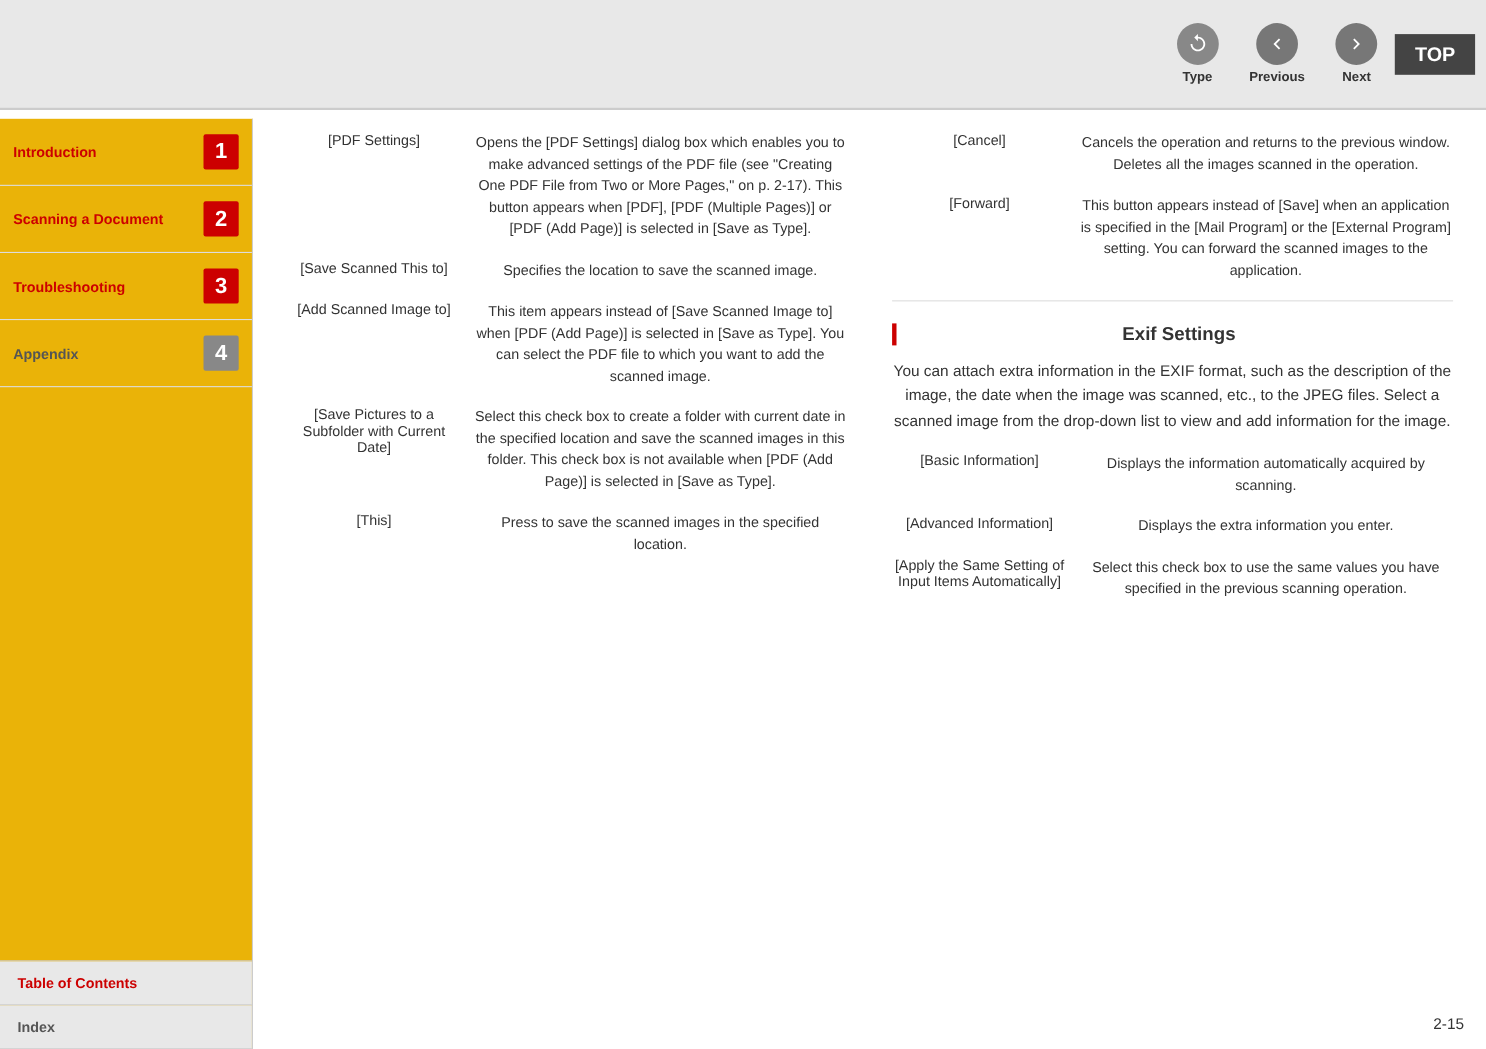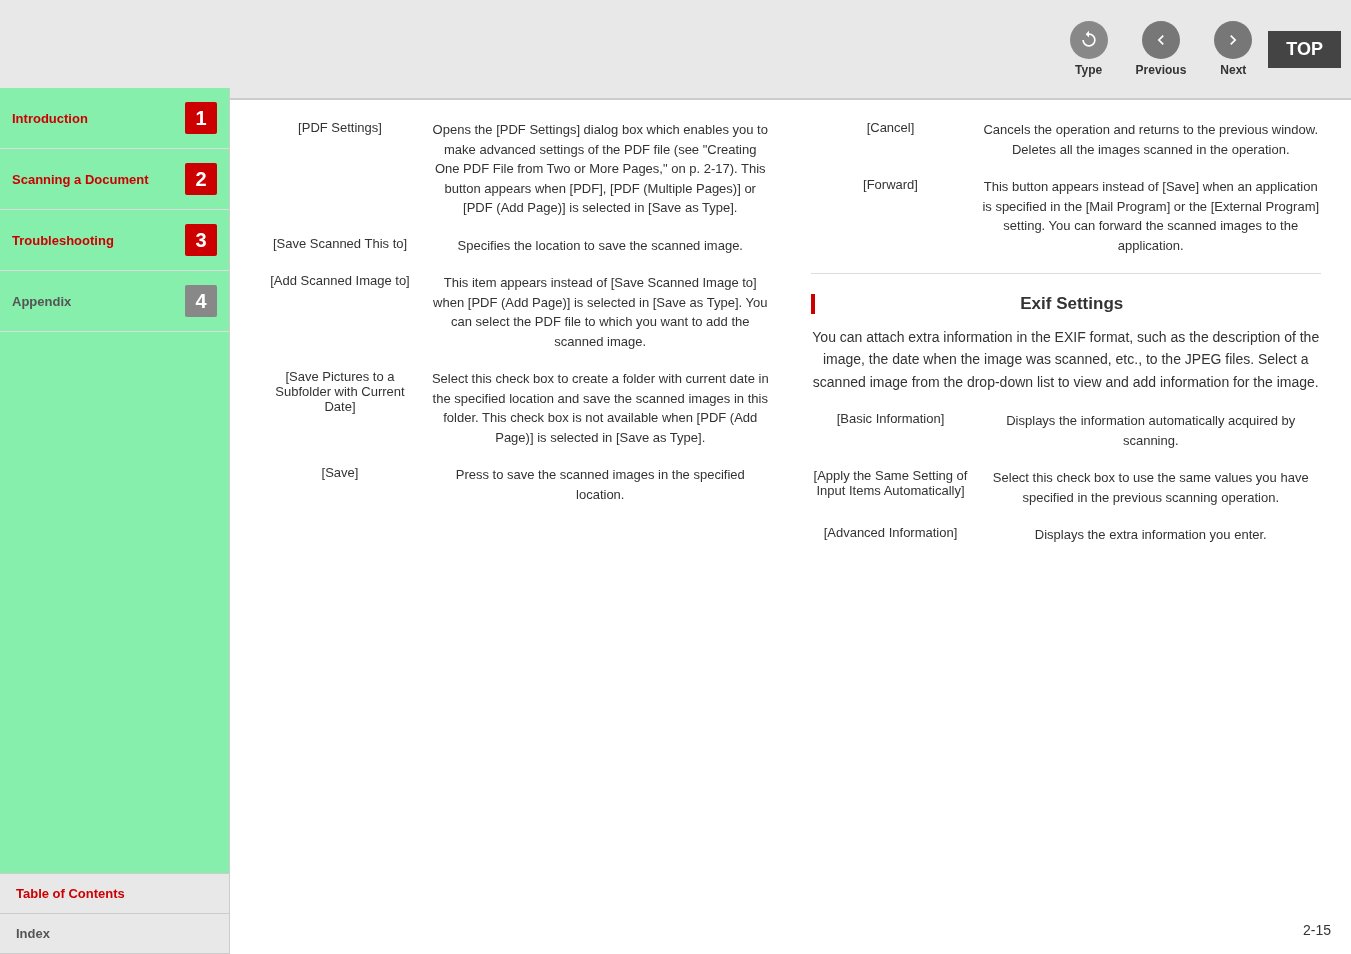--- a/index.html
+++ b/index.html
@@ -81,25 +81,25 @@
       height: 100%;
       display: flex;
       align-items: center;
       justify-content: center;
       min-width: 70px;
     }
 
     
     .sidebar {
       position: absolute;
-      top: 88px;
+      top: 108px;
       left: 0;
       width: 230px;
       bottom: 0;
-      background: #86efac;
+      background: #eab308;
       border-right: 1px solid #ccc;
       display: flex;
       flex-direction: column;
     }
 
     .sidebar-item {
       display: flex;
       align-items: center;
       justify-content: space-between;
       padding: 14px 12px;
@@ -295,21 +295,21 @@
       </div>
       <div class="term-row">
         <span class="term-label">[Add Scanned Image to]</span>
         <span class="term-desc">This item appears instead of [Save Scanned Image to] when [PDF (Add Page)] is selected in [Save as Type]. You can select the PDF file to which you want to add the scanned image.</span>
       </div>
       <div class="term-row">
         <span class="term-label">[Save Pictures to a Subfolder with Current Date]</span>
         <span class="term-desc">Select this check box to create a folder with current date in the specified location and save the scanned images in this folder. This check box is not available when [PDF (Add Page)] is selected in [Save as Type].</span>
       </div>
       <div class="term-row">
-        <span class="term-label">[Save]</span>
+        <span class="term-label">[This]</span>
         <span class="term-desc">Press to save the scanned images in the specified location.</span>
       </div>
     </div>
 
     <div>
       <div class="term-row">
         <span class="term-label">[Cancel]</span>
         <span class="term-desc">Cancels the operation and returns to the previous window. Deletes all the images scanned in the operation.</span>
       </div>
       <div class="term-row">
@@ -320,25 +320,25 @@
       <div class="divider"></div>
 
       <h2 class="section-heading">Exif Settings</h2>
       <p class="section-desc">You can attach extra information in the EXIF format, such as the description of the image, the date when the image was scanned, etc., to the JPEG files. Select a scanned image from the drop-down list to view and add information for the image.</p>
 
       <div class="term-row">
         <span class="term-label">[Basic Information]</span>
         <span class="term-desc">Displays the information automatically acquired by scanning.</span>
       </div>
       <div class="term-row">
+        <span class="term-label">[Advanced Information]</span>
+        <span class="term-desc">Displays the extra information you enter.</span>
+      </div>
+      <div class="term-row">
         <span class="term-label">[Apply the Same Setting of Input Items Automatically]</span>
         <span class="term-desc">Select this check box to use the same values you have specified in the previous scanning operation.</span>
       </div>
-      <div class="term-row">
-        <span class="term-label">[Advanced Information]</span>
-        <span class="term-desc">Displays the extra information you enter.</span>
-      </div>
     </div>
 
   </div>
 
   <div class="page-num">2-15</div>
 </div>
 
 </body></html>

